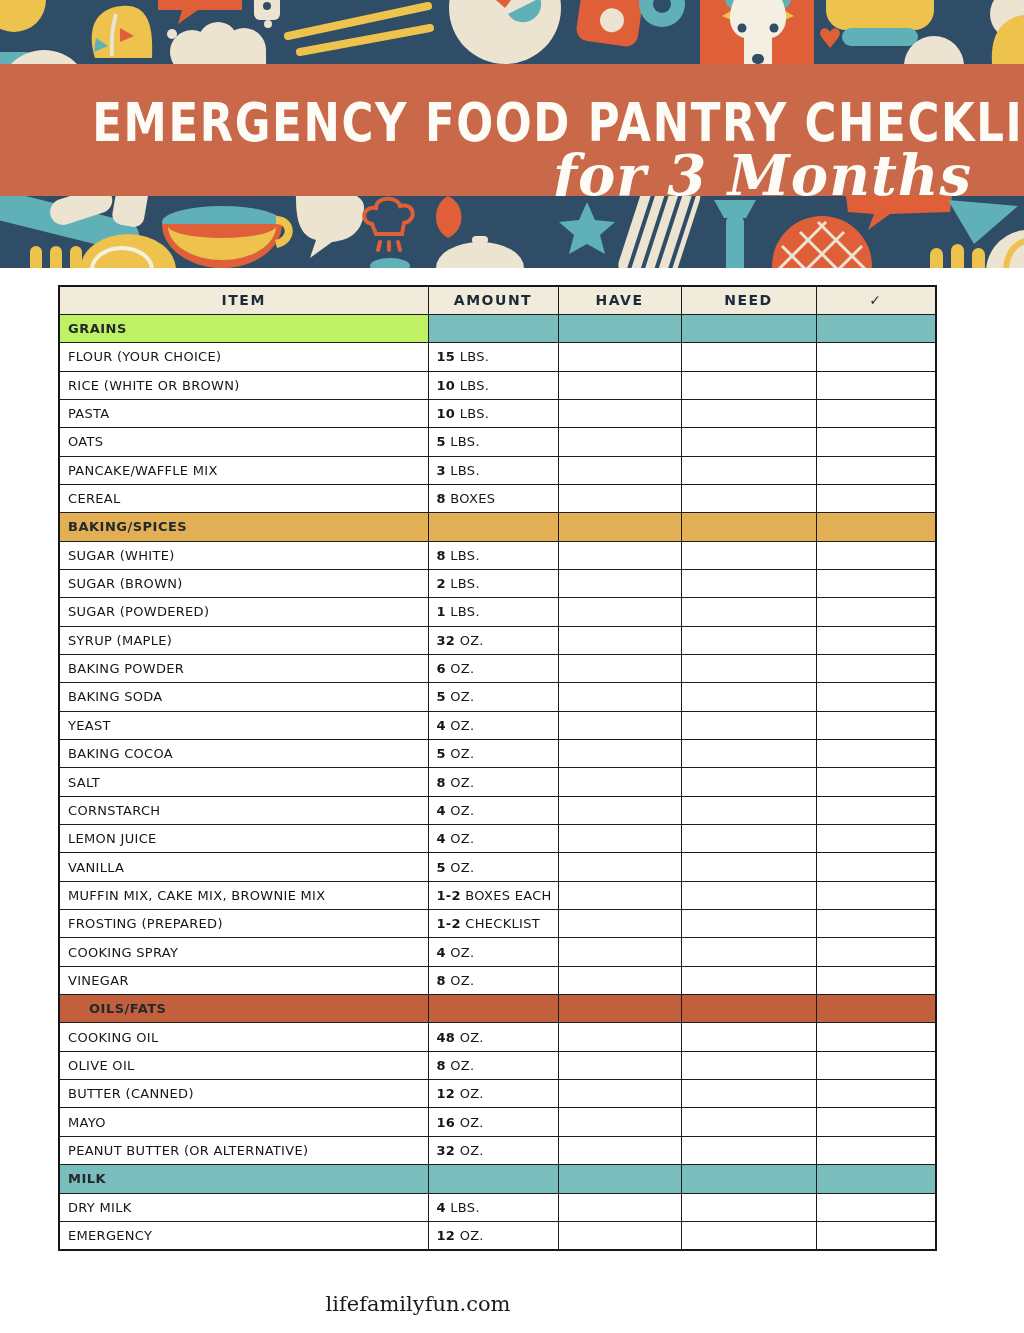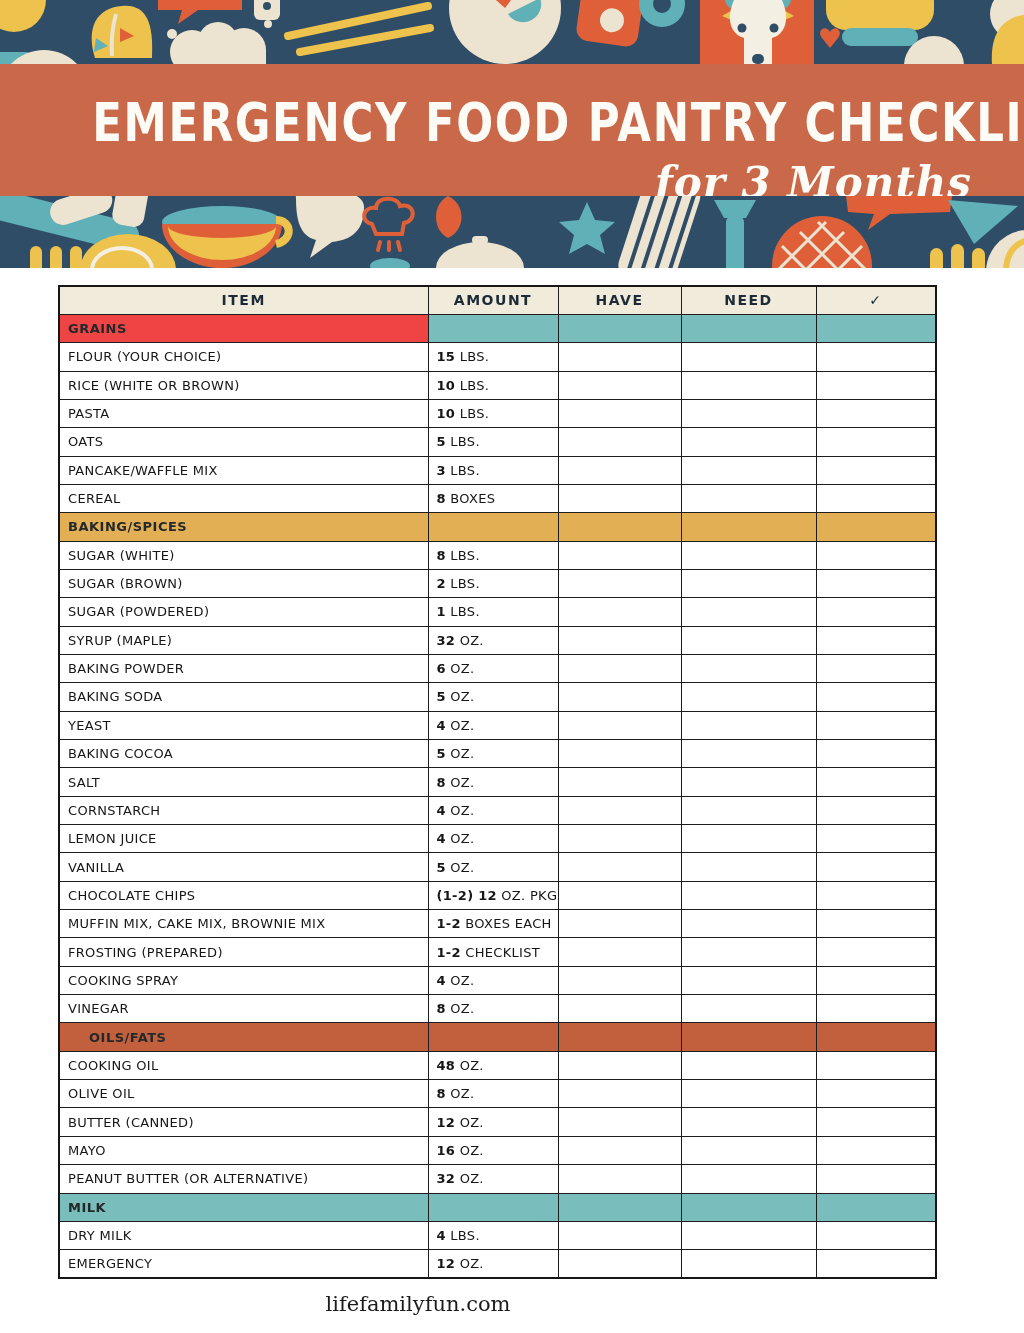--- a/index.html
+++ b/index.html
@@ -15,21 +15,21 @@
     background:#c9694a;
   }
   .main-title{
     position:absolute;left:0;top:28px;width:1024px;text-align:center;
     color:#fdfbf5;font-weight:bold;font-size:53px;letter-spacing:2px;white-space:nowrap;
     transform:scaleX(0.82);transform-origin:512px 0;
   }
   .sub-title{
     position:absolute;right:52px;top:78px;
     color:#fdfbf5;font-family:"DejaVu Serif","Liberation Serif",serif;
-    font-style:italic;font-weight:bold;font-size:42px;letter-spacing:1px;white-space:nowrap;margin-top:16px;
+    font-style:italic;font-weight:bold;font-size:56px;letter-spacing:1px;white-space:nowrap;
   }
   .band-bottom{position:absolute;left:0;top:196px;width:1024px;height:72px;overflow:hidden;}
   svg{display:block;}
 
   
   .table-wrap{position:absolute;left:58px;top:285px;width:832px;}
   table#checklist{
     border-collapse:collapse;width:877px;table-layout:fixed;
     border:2px solid #161616;
   }
@@ -246,21 +246,21 @@
         <tr>
           <th>ITEM</th>
           <th>AMOUNT</th>
           <th>HAVE</th>
           <th>NEED</th>
           <th>✓</th>
         </tr>
       </thead>
     <tbody>
         <tr>
-          <td class="section-cell" style="background: #ef4444;">GRAINS</td>
+          <td class="section-cell" style="background: #bef264;">GRAINS</td>
           <td class="section-cell" style="background: rgb(121, 189, 189);"></td>
           <td class="section-cell" style="background: rgb(121, 189, 189);"></td>
           <td class="section-cell" style="background: rgb(121, 189, 189);"></td>
           <td class="section-cell" style="background: rgb(121, 189, 189);"></td>
         </tr>
         <tr>
           <td>FLOUR (YOUR CHOICE)</td>
           <td class="amount"><b>15</b><span> LBS.</span></td>
           <td></td>
           <td></td>
@@ -386,27 +386,20 @@
           <td></td>
         </tr>
         <tr>
           <td>VANILLA</td>
           <td class="amount"><b>5</b><span> OZ.</span></td>
           <td></td>
           <td></td>
           <td></td>
         </tr>
         <tr>
-          <td>CHOCOLATE CHIPS</td>
-          <td class="amount"><b>(1-2) 12</b><span> OZ. PKG</span></td>
-          <td></td>
-          <td></td>
-          <td></td>
-        </tr>
-        <tr>
           <td>MUFFIN MIX, CAKE MIX, BROWNIE MIX</td>
           <td class="amount"><b>1-2</b><span> BOXES EACH</span></td>
           <td></td>
           <td></td>
           <td></td>
         </tr>
         <tr>
           <td>FROSTING (PREPARED)</td>
           <td class="amount"><b>1-2</b><span> CHECKLIST</span></td>
           <td></td>

